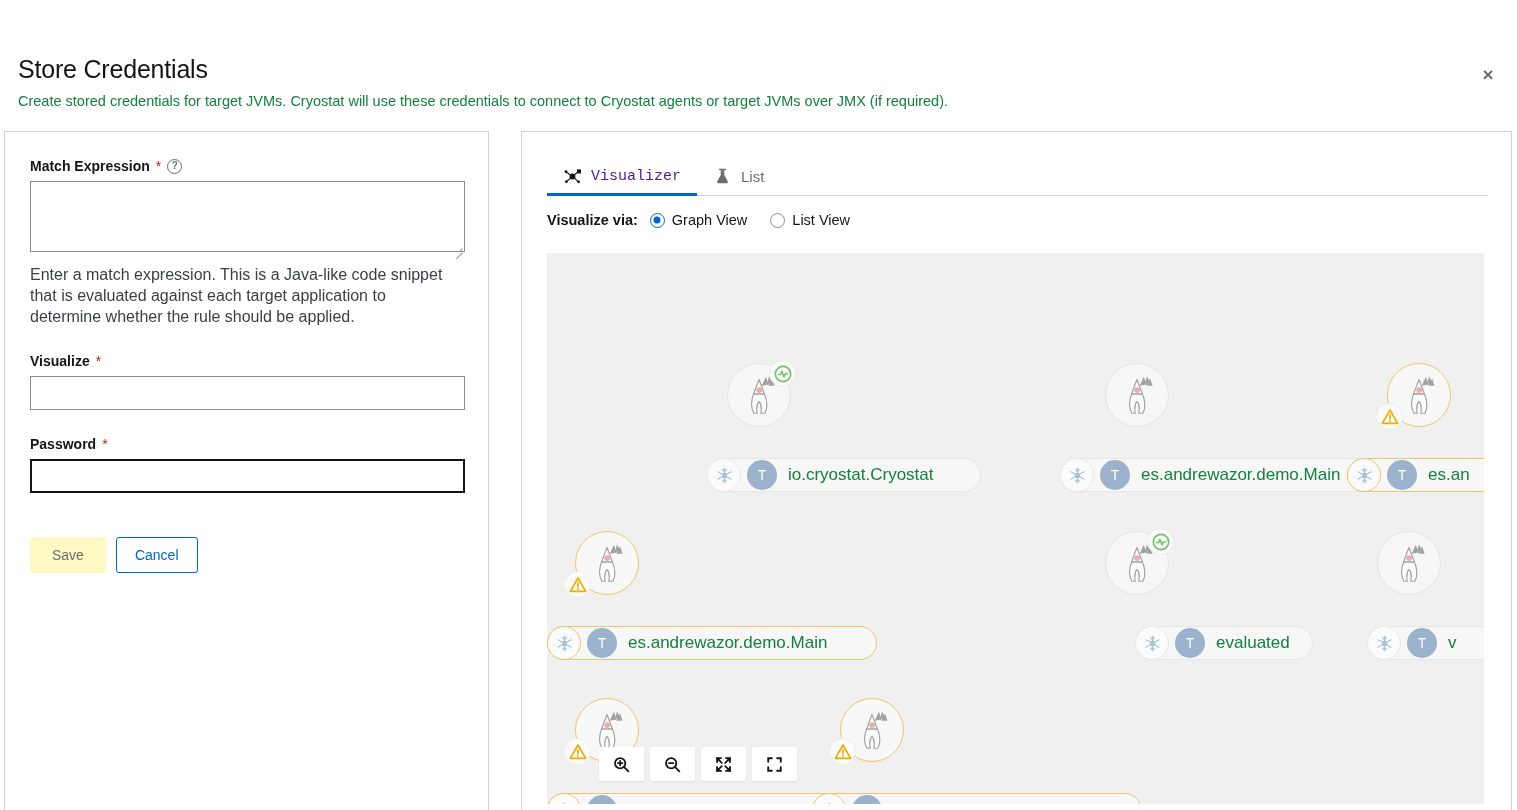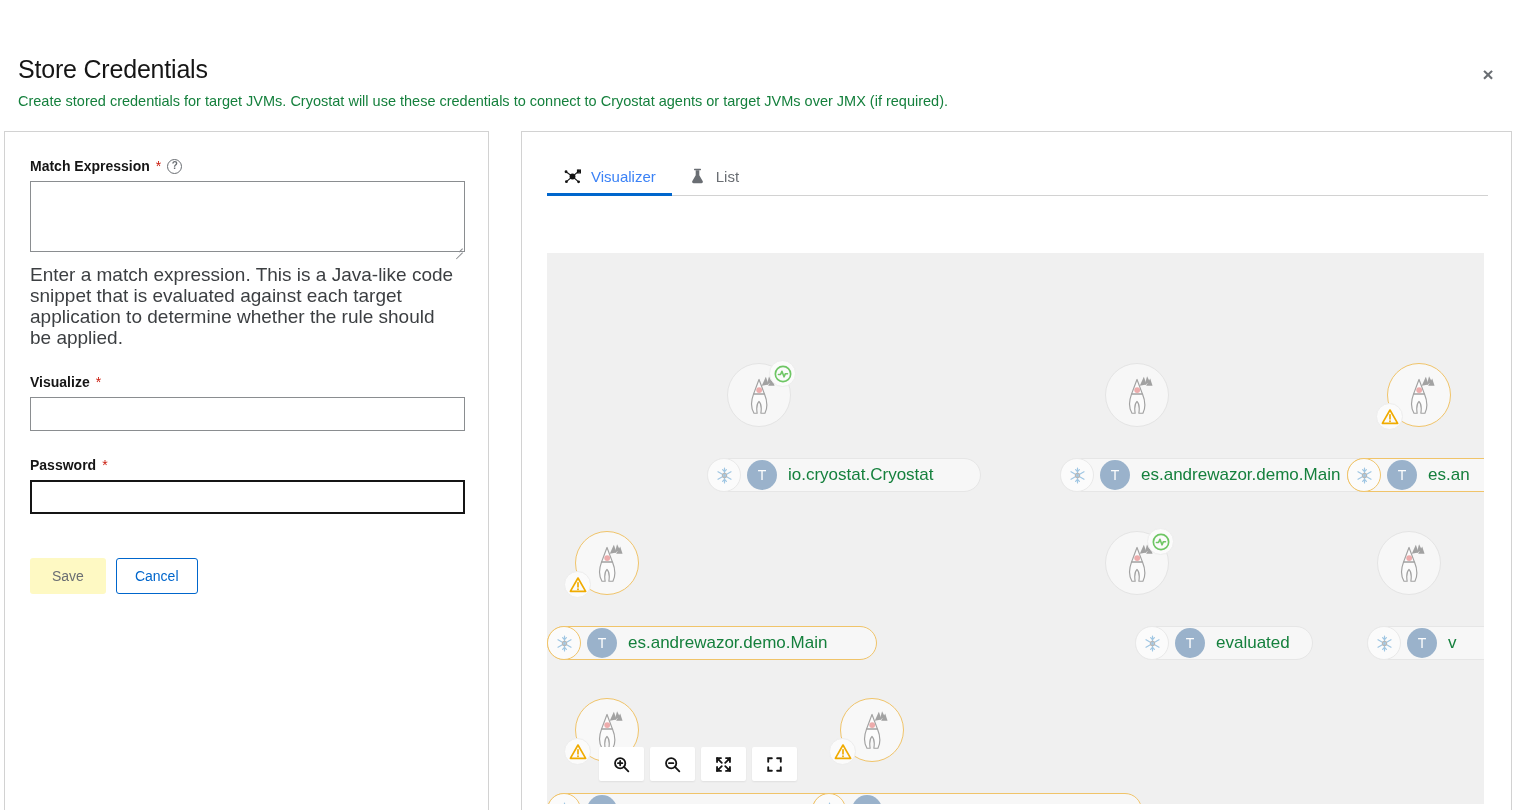--- a/index.html
+++ b/index.html
@@ -74,21 +74,21 @@
     pointer-events:none;
   }
   .ta-grip:before, .ta-grip:after{
     content:""; position:absolute; background:#8a8d90; height:1px;
     transform-origin: right bottom;
   }
   .ta-grip:before{ right:0; bottom:2px; width:9px; transform: rotate(-45deg); }
   .ta-grip:after { right:0; bottom:6px; width:5px; transform: rotate(-45deg); }
 
   .helper-text {
-    font-size: 19px; color: #3c3f42; line-height: 21px;
+    font-size: 16px; color: #3c3f42; line-height: 21px;
     margin-top: 8px; width: 430px;
   }
 
   .txt-input {
     width: 435px; height: 34px;
     border: 1px solid #8a8d90;
     border-bottom: 1.6px solid #8a8d90;
     background: #fff; padding: 4px 8px;
     font-size: 14px; color:#151515;
     font-family: "Liberation Sans", sans-serif;
@@ -123,21 +123,21 @@
     display: flex; align-items: flex-start;
     border-bottom: 1px solid #d2d2d2;
   }
   .tab {
     display: flex; align-items: center; gap: 9px;
     height: 37px; padding: 0 16px;
     font-size: 15px; color: #6a6e73; cursor: pointer;
     position: relative; background: none; border: none;
     font-family: "Liberation Sans", sans-serif;
   }
-  .tab.active { color: #3b82f6; }
+  .tab.active { color: #4c1d95; font-family: Liberation Mono, monospace; }
   .tab.active:after {
     content: ""; position: absolute; left: 0; right: 0; bottom: -1px;
     height: 3px; background: #06c;
   }
   .tab-ico { width: 19px; height: 19px; display: block; }
 
   .viz-via {
     position: absolute; left: 25px; top: 80px;
     display: flex; align-items: center; gap: 9px;
     font-size: 14.5px; color: #151515;
@@ -292,20 +292,31 @@
         <span class="tab-ico">
           <svg viewBox="0 0 20 20" fill="#6a6e73">
             <rect x="6.3" y="1.8" width="7.4" height="1.7" rx="0.5"></rect>
             <path d="M8.1 3.5 h3.8 v5.1 l3.5 6.1 a1.6 1.6 0 0 1 -1.4 2.5 H6 a1.6 1.6 0 0 1 -1.4 -2.5 l3.5 -6.1 Z"></path>
           </svg>
         </span>
         <span>List</span>
       </button>
     </div>
 
+    <div class="viz-via">
+      <span class="lbl">Visualize via:</span>
+      <label class="radio-wrap">
+        <span class="radio on"></span>
+        <span class="radio-txt">Graph View</span>
+      </label>
+      <label class="radio-wrap">
+        <span class="radio"></span>
+        <span class="radio-txt">List View</span>
+      </label>
+    </div>
 
     <div id="graph">
 
       <div id="nodes-host">
           <div class="gnode" style="left: 180px; top: 110px;">
             <div class="nbubble" style="left: 0px; top: 0px;">
               <svg class="duke" viewBox="0 0 40 46">
   <path d="M27.5 3 L23 13 L30.5 11.5 Z" fill="#6e6e6e"></path>
   <path d="M31 2.5 L28.5 12 L34 8.5 Z" fill="#6e6e6e"></path>
   <path d="M34.5 5 L30 13 L37 13 Z" fill="#6e6e6e"></path>

